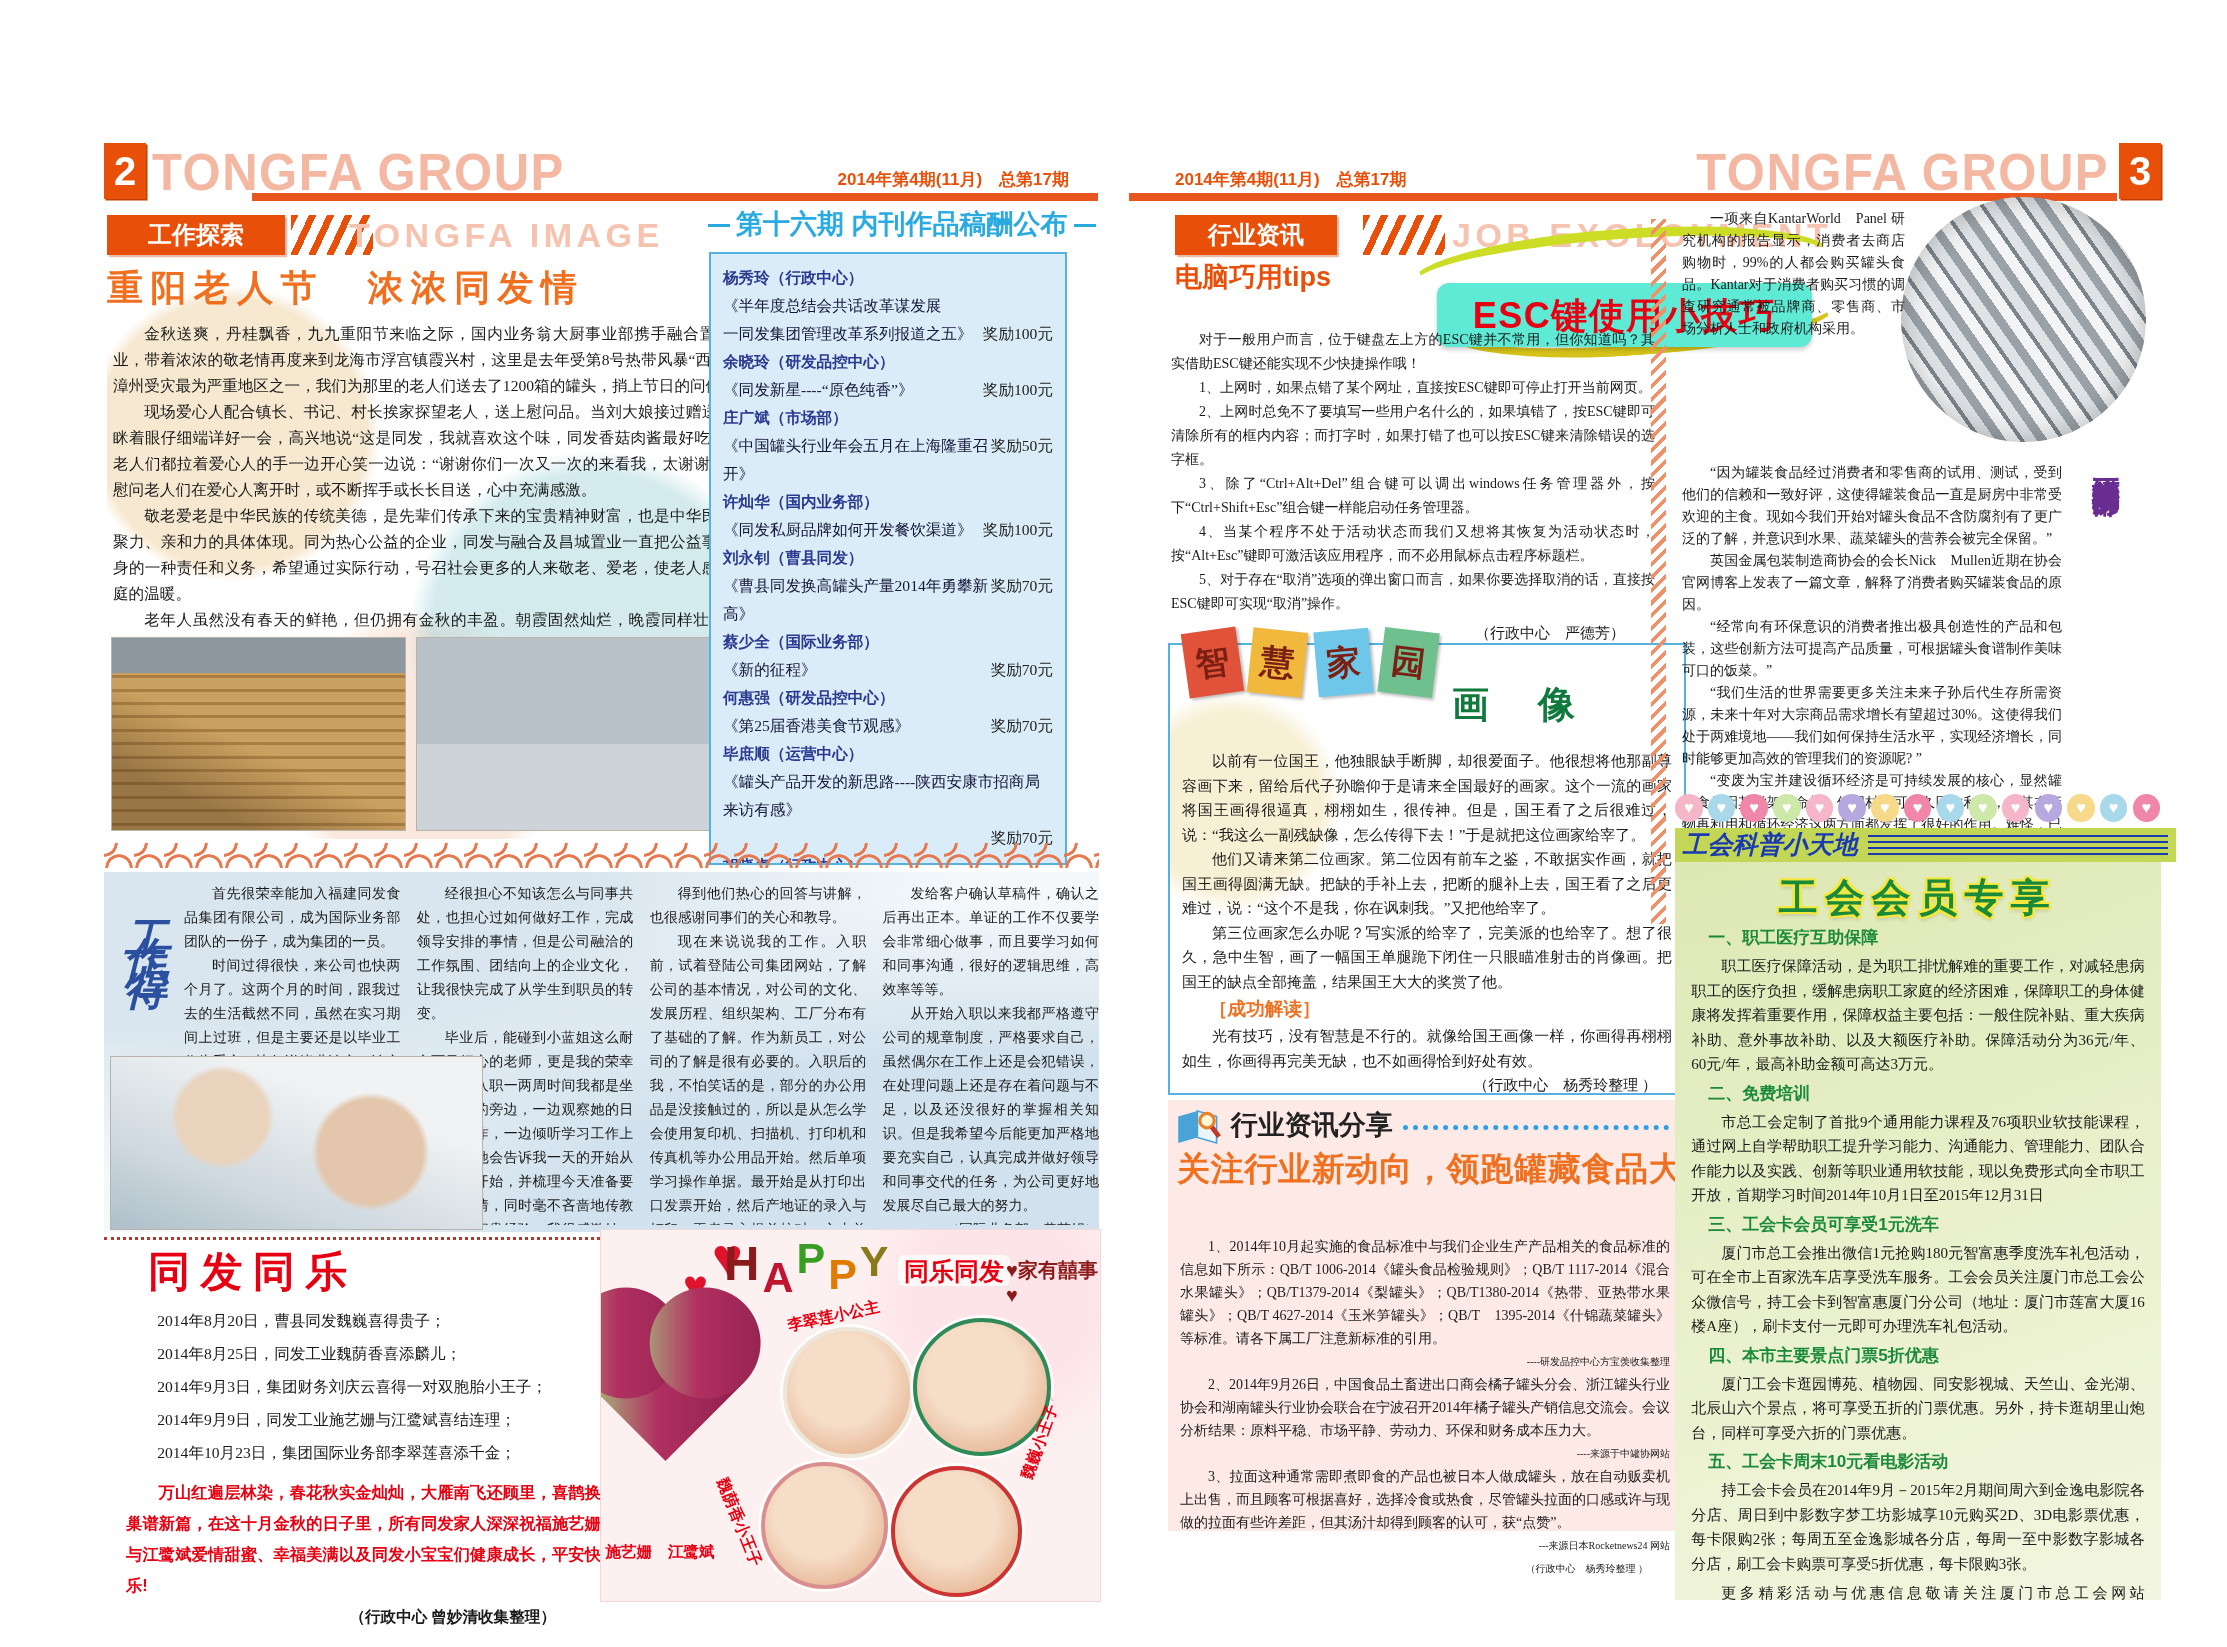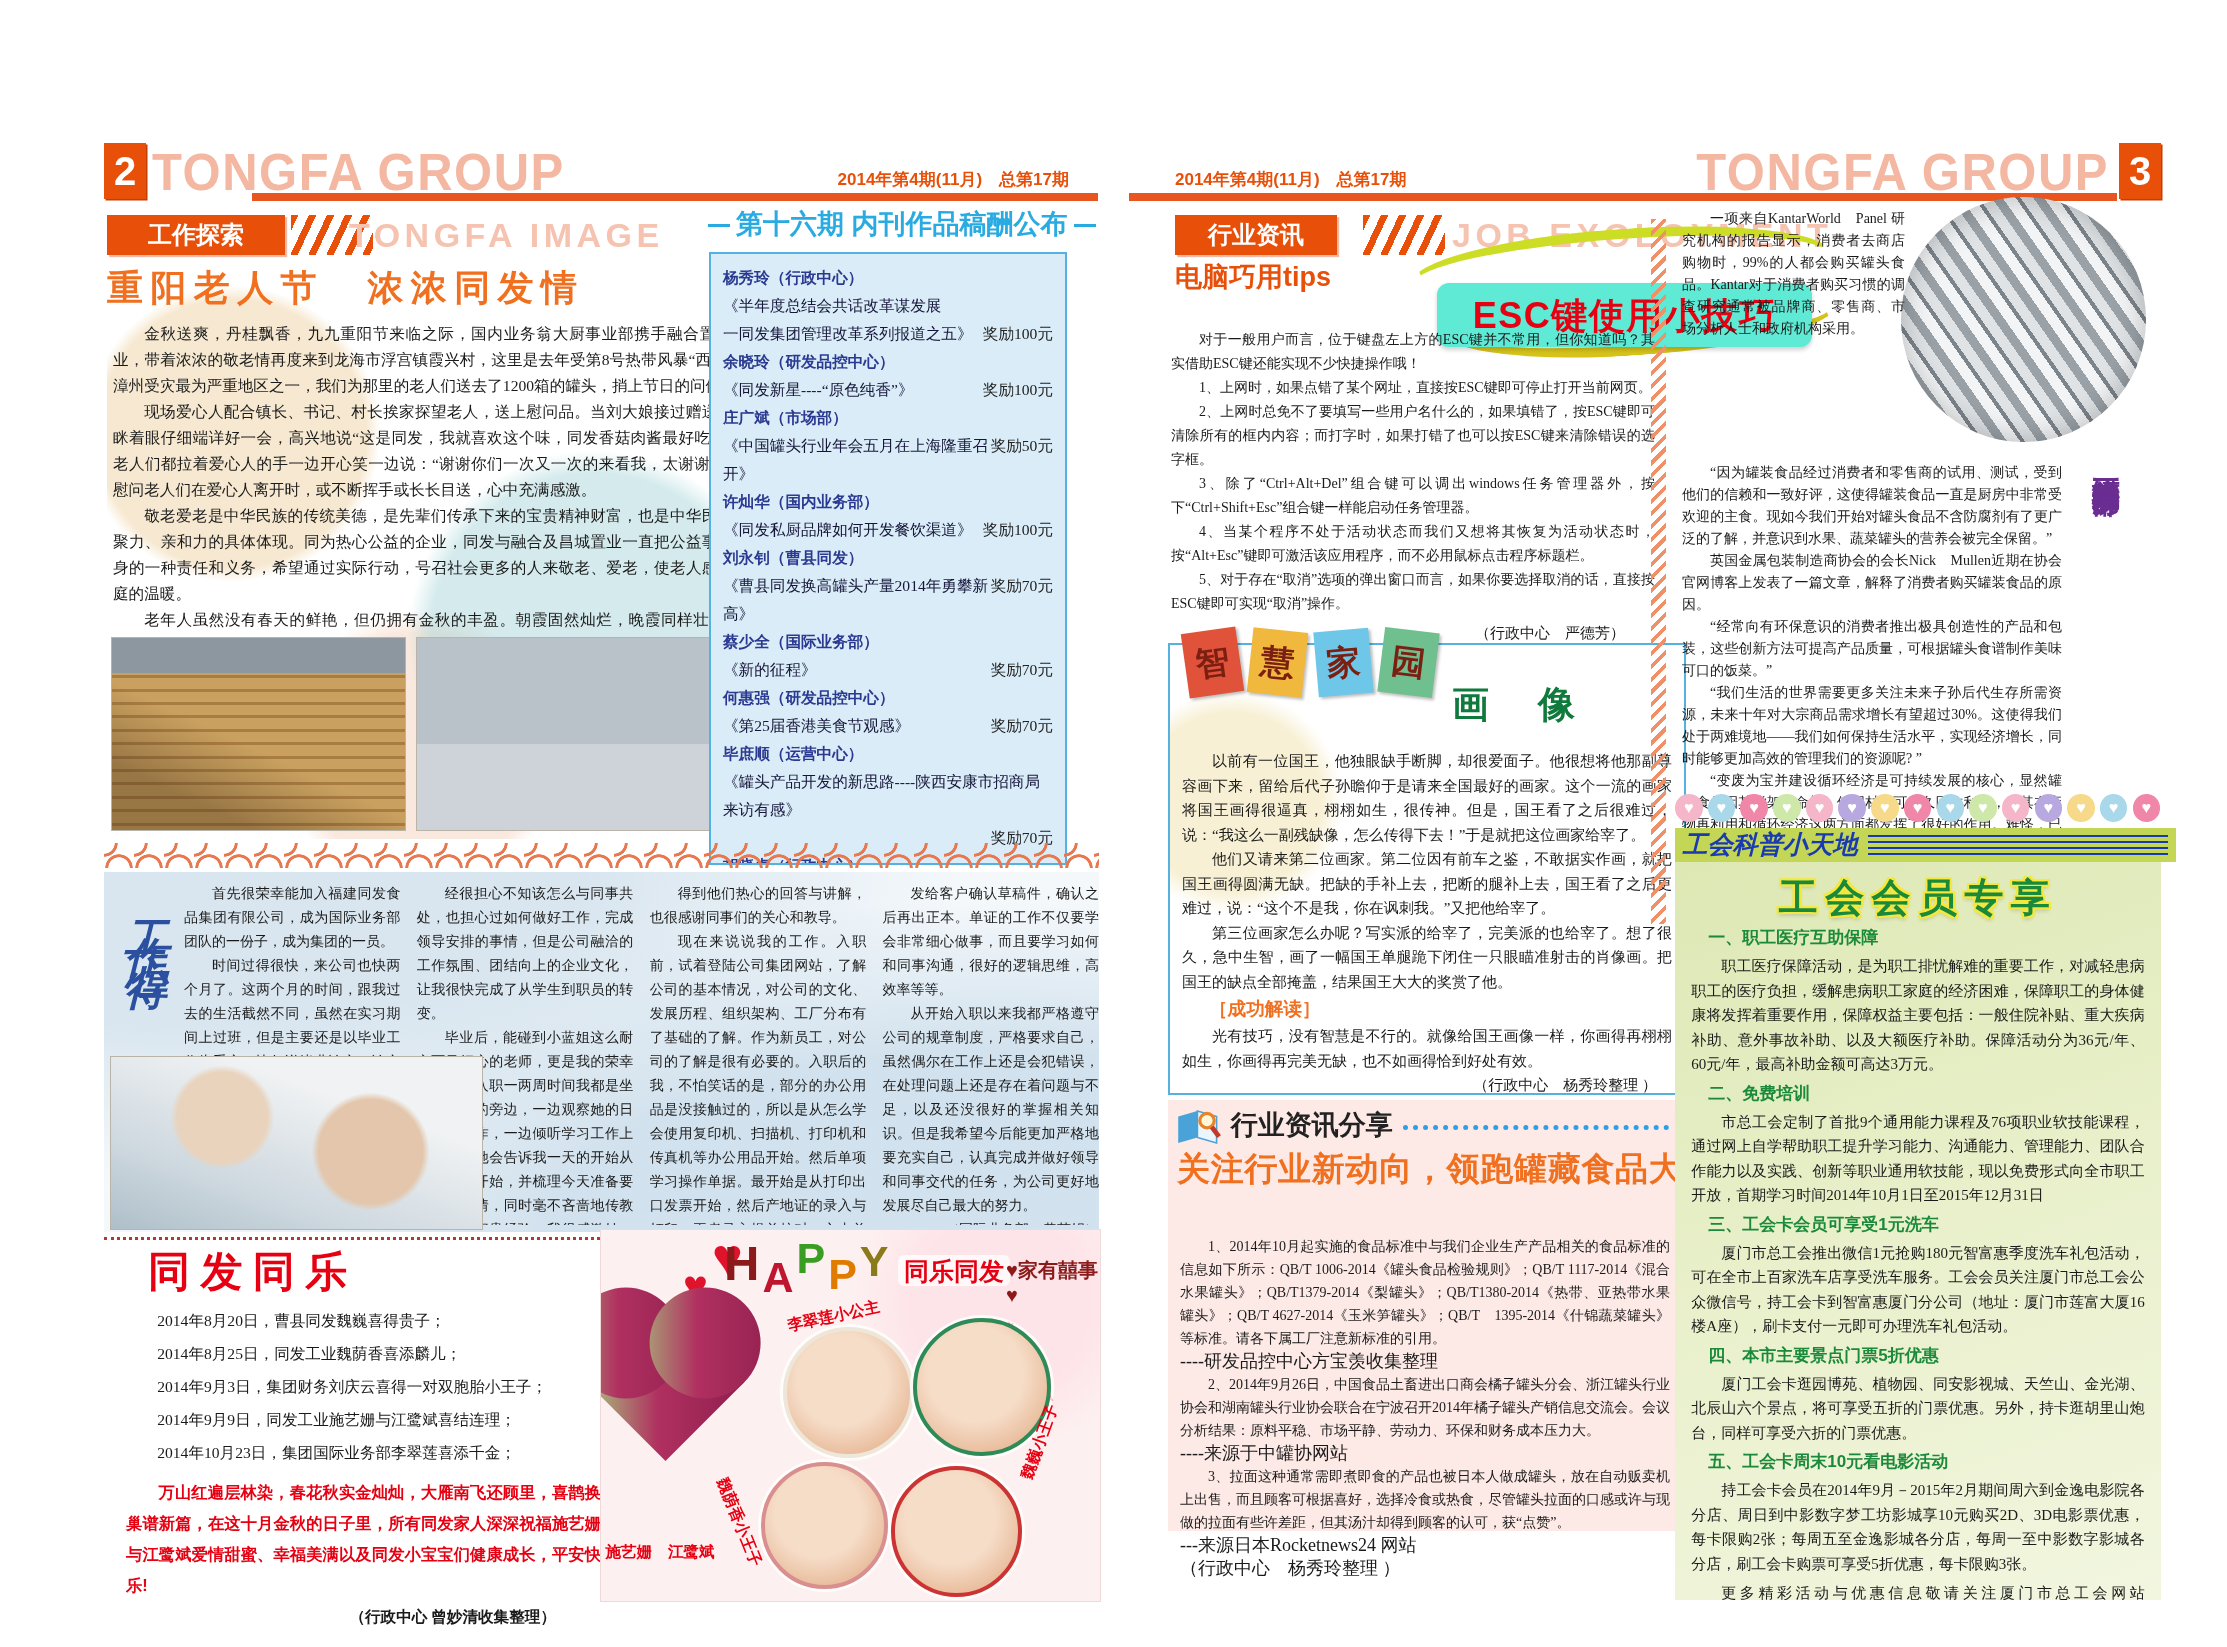--- a/index.html
+++ b/index.html
@@ -88,21 +88,21 @@
   .wis-text{font-size:15px;line-height:24.5px;}
   .wis-text p{margin:0;text-indent:2em;text-align:justify;}
   .wis-tag{color:#f07020;font:700 18.6px/30px "Liberation Sans",sans-serif;}
 
   .ind-box{background:#fdeae6;}
   .ind-header{font:700 27px/37px "Liberation Sans",sans-serif;color:#222;}
   .ind-dots{flex:1;height:0;border-top:5.2px dotted #2e9fe6;margin:18px 3px 0 10.4px;}
   .ind-title{font:900 33px/40px "Liberation Sans",sans-serif;color:#f07020;letter-spacing:0.7px;white-space:nowrap;}
   .ind-brace{color:#2e9fe6;font:700 33px/40px "Liberation Sans",sans-serif;}
   .ind-item{font-size:14px;line-height:23px;text-indent:2em;text-align:justify;margin:0;}
-  .ind-src{font-size:18px;line-height:23px;margin:0;}
+  .ind-src{font-size:10px;line-height:23px;text-align:right;margin:0;}
 
   .hatch-v{background:repeating-linear-gradient(135deg,#f09068 0 3.7px,transparent 3.7px 9px);}
   .cans-circle{border-radius:50%;background:
       repeating-linear-gradient(55deg,#dfe3e6 0 10.4px,#9aa2a8 10.4px 19.3px,#f2f4f5 19.3px 30px,#7d858c 30px 34px);
       box-shadow:inset 0 0 30px rgba(0,0,0,.25);}
   .cans-body{font-size:14px;line-height:22px;}
   .cans-body p{margin:0;text-indent:2em;text-align:justify;}
   .purple-v{writing-mode:vertical-rl;text-orientation:upright;font:900 27.5px "Liberation Sans",sans-serif;
             color:#6a2d91;letter-spacing:0.7px;}
   .hearts-row{display:flex;gap:5.2px;}

